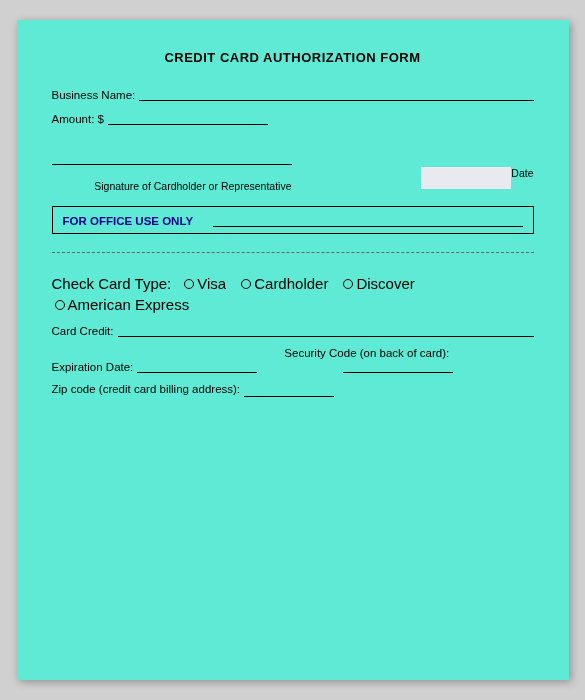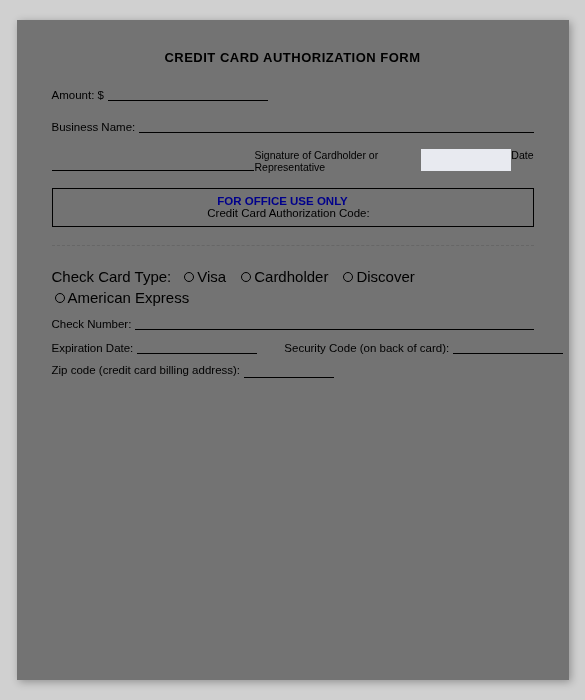--- a/index.html
+++ b/index.html
@@ -9,21 +9,21 @@
       display: flex;
       justify-content: center;
       align-items: center;
       min-height: 100vh;
       font-family: Arial, sans-serif;
     }
 
     .page {
       width: 552px;
       min-height: 660px;
-      background: #737373;
+      background: #5eead4;
       padding: 30px 35px 42px 35px;
       box-shadow: 2px 2px 8px rgba(0,0,0,0.3);
     }
 
     .title {
       text-align: center;
       font-weight: bold;
       font-size: 13px;
       color: #000;
       margin-bottom: 22px;
@@ -73,22 +73,23 @@
       border-bottom: 1px solid #000;
       height: 14px;
     }
 
     .amount-row {
       margin-bottom: 18px;
     }
 
     .sig-block {
       display: flex;
-      flex-direction: row;
-      align-items: flex-start;
+      flex-direction: column;
+      align-items: flex-end;
+      gap: 12px;
     }
 
     .sig-line {
       width: 240px;
       border-bottom: 1px solid #000;
       height: 22px;
       margin-bottom: 3px;
     }
 
     .date-block {
@@ -112,27 +113,26 @@
     }
 
     .date-label {
       font-size: 10.5px;
       color: #000;
     }
 
     .office-box {
       border: 1.5px solid #000;
       display: flex;
-      align-items: center;
+      align-items: flex-end;
       padding: 6px 10px;
       margin-top: 14px;
       margin-bottom: 14px;
       font-size: 11.5px;
       color: #000;
-      flex-direction: column;
     }
 
     .office-label {
       font-weight: bold;
       color: #00008B;
       margin-right: 20px;
       white-space: nowrap;
       font-size: 11.5px;
     }
 
@@ -211,20 +211,21 @@
 
     .expiry-line {
       width: 120px;
       border-bottom: 1px solid #000;
       height: 14px;
     }
 
     .security-block {
       display: flex;
       align-items: flex-end;
+      flex-direction: column;
     }
 
     .security-line {
       width: 110px;
       border-bottom: 1px solid #000;
       height: 14px;
     }
 
     .zip-row {
       display: flex;
@@ -247,45 +248,44 @@
   </style>
 </head>
 <body>
 
 <div class="page">
 
   <div class="title">CREDIT CARD AUTHORIZATION FORM</div>
 
   <div class="section-top">
 
+    <div class="field-row">
+      <label>Business Name:</label>
+      <div class="field-line"></div>
+    </div>
+
     <div class="field-row amount-row">
       <label>Amount: $</label>
       <div class="field-line-short"></div>
-    </div>
-
-    <div class="field-row">
-      <label>Business Name:</label>
-      <div class="field-line"></div>
     </div>
   </div>
 
   <div class="sig-date-row">
     <div class="sig-block">
       <div class="sig-line"></div>
       <span class="sig-label">Signature of Cardholder or Representative</span>
     </div>
     <div class="date-block">
       <div class="date-box"></div>
       <span class="date-label">Date</span>
     </div>
   </div>
 
   <div class="office-box">
     <span class="office-label">FOR OFFICE USE ONLY</span>
-    <span style="margin-right:8px; white-space:nowrap;">Credit Card Authorization Code:</span>
     <div class="auth-code-line"></div>
   </div>
 
   <div class="dashed-divider"></div>
 
   <div class="card-section">
 
     <div class="card-type-row">
       <span class="card-type-label">Check Card Type:</span>
       <span class="card-option">
@@ -300,21 +300,21 @@
         <span class="circle"></span>
         <span>Discover</span>
       </span>
       <span class="card-option">
         <span class="circle"></span>
         <span>American Express</span>
       </span>
     </div>
 
     <div class="card-number-row">
-      <label style="margin-right:4px;">Check Number:</label>
+      <label style="margin-right:4px;">Card Credit:</label>
       <div class="card-number-line"></div>
     </div>
 
     <div class="expiry-security-row">
       <div class="expiry-block">
         <label style="margin-right:4px; white-space:nowrap;">Expiration Date:</label>
         <div class="expiry-line"></div>
       </div>
       <div class="security-block">
         <label style="margin-right:4px; white-space:nowrap;">Security Code (on back of card):</label>

